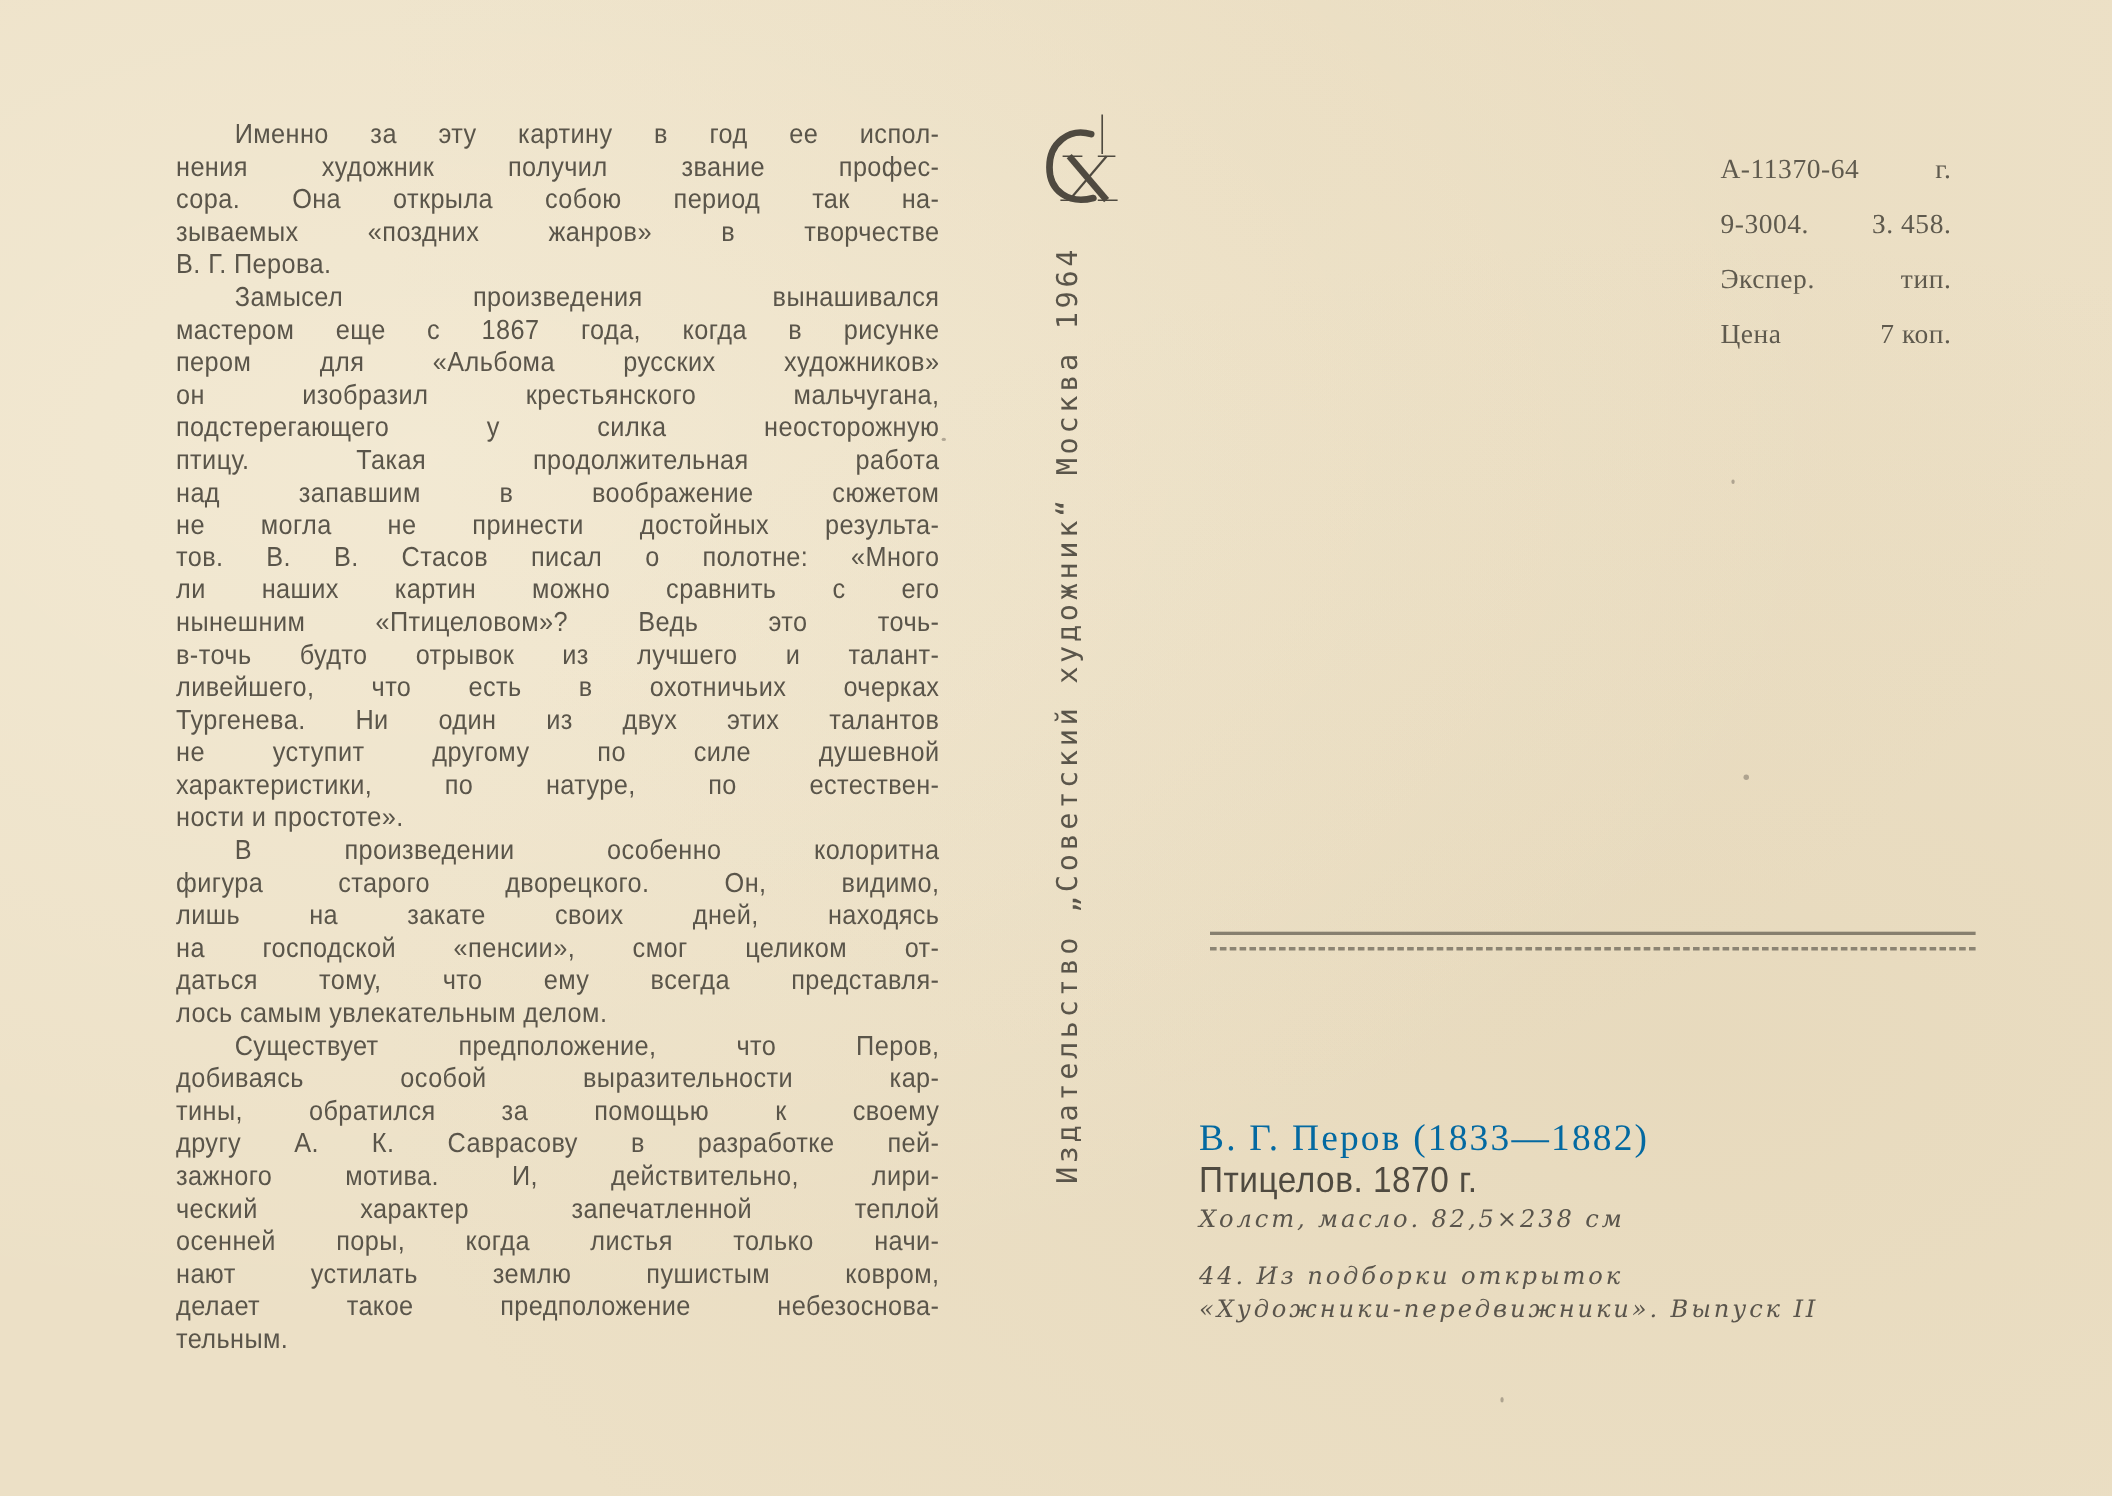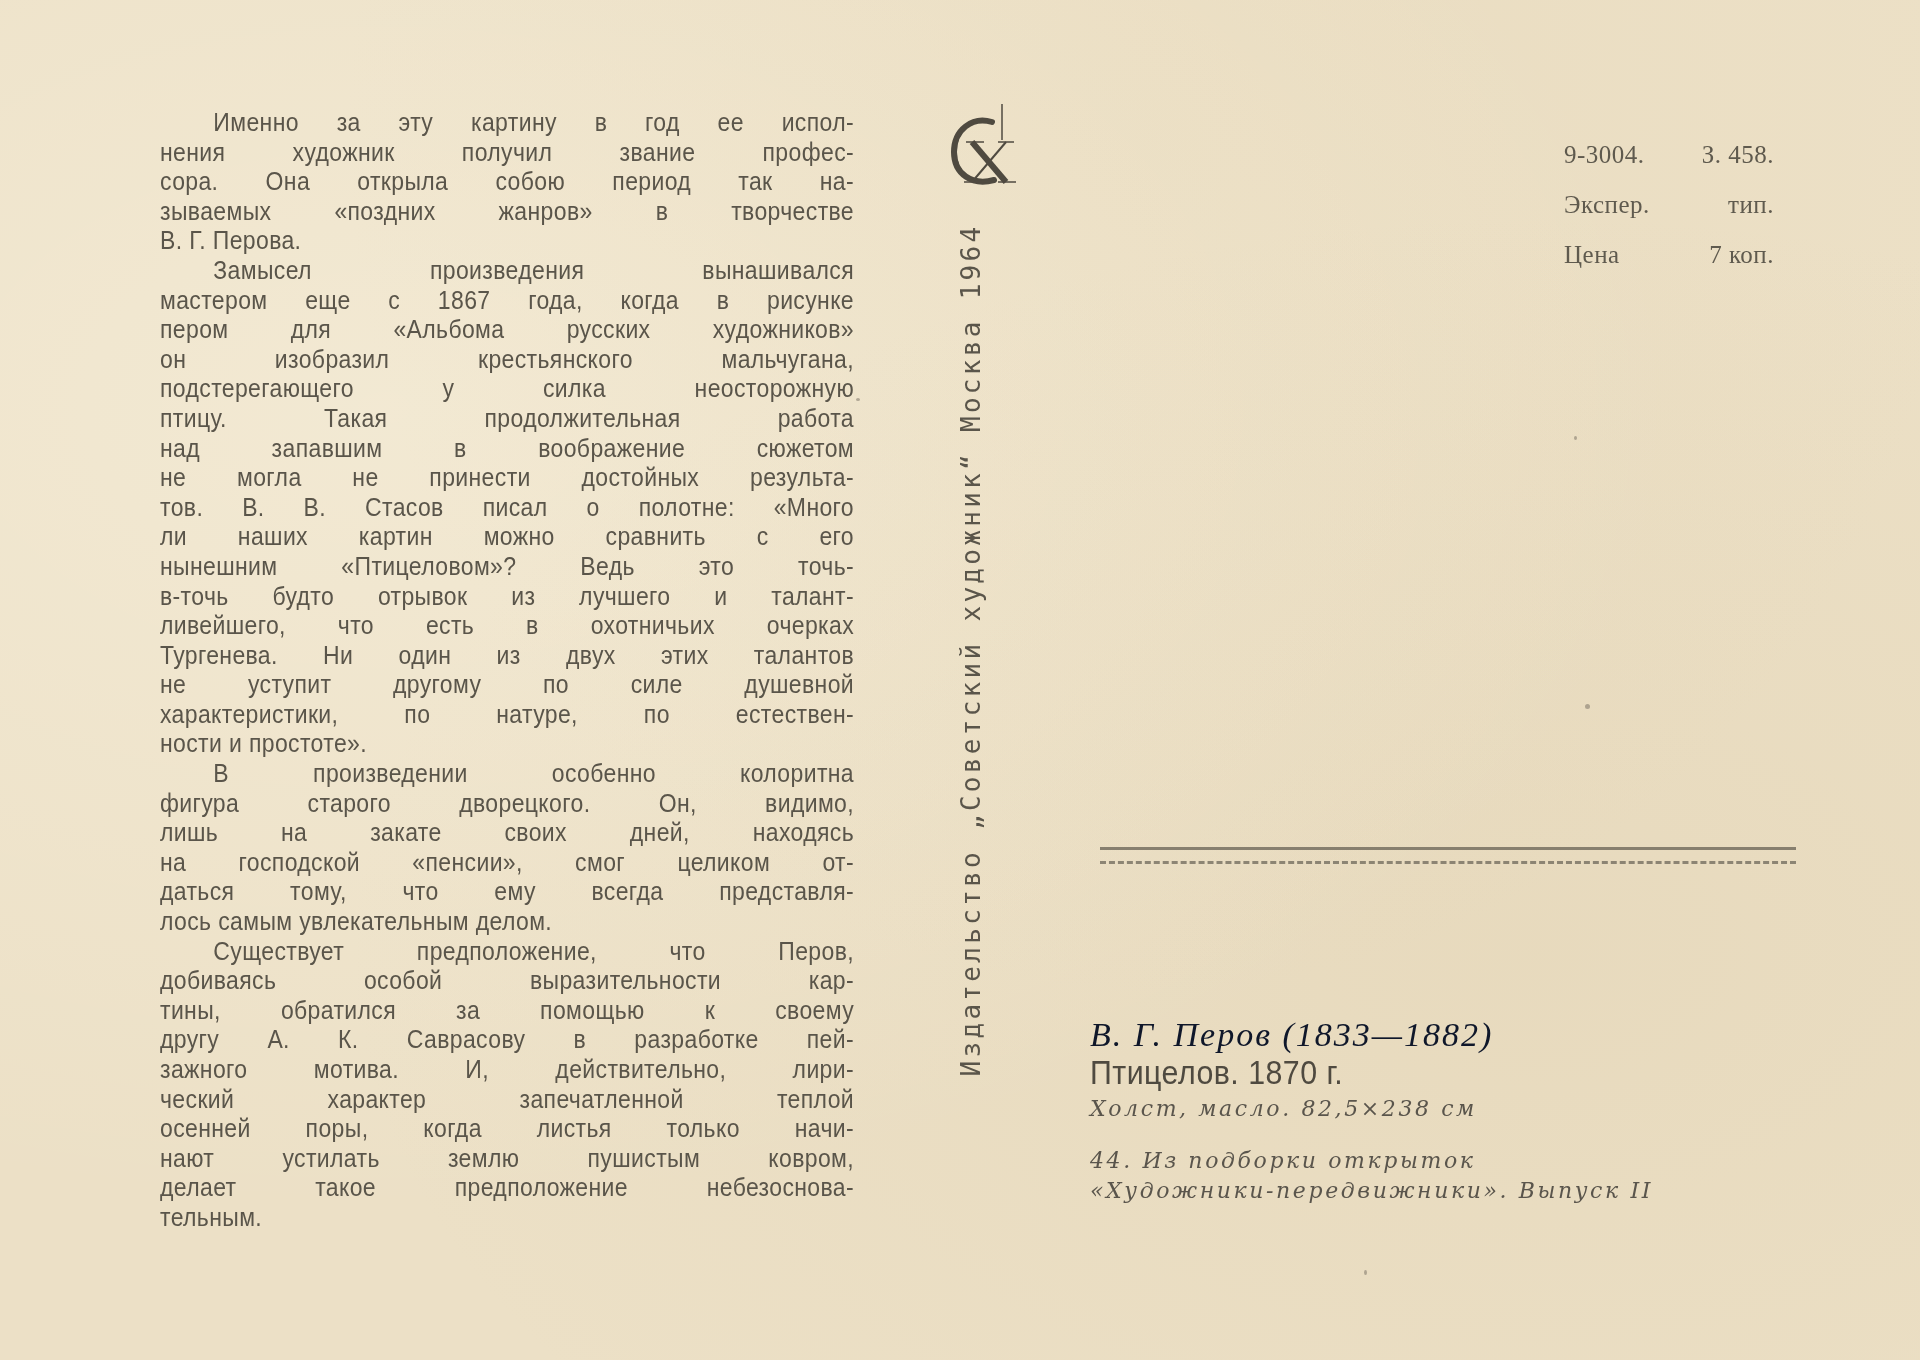--- a/index.html
+++ b/index.html
@@ -118,25 +118,24 @@
   
   .caption {
     position: absolute;
     left: 1090px;
     top: 1016px;
     width: 720px;
     color: #56514a;
   }
   .caption .author {
     font-family: "Liberation Serif", "DejaVu Serif", serif;
-    font-style: italic;
     font-size: 34px;
     line-height: 38px;
     letter-spacing: 2px;
-    color: #0f172a;
+    color: #0369a1;
   }
   .caption .title {
     font-family: "Liberation Sans", "DejaVu Sans", sans-serif;
     font-size: 33px;
     line-height: 38px;
     letter-spacing: 0.5px;
     color: #4f4a40;
     transform: scaleX(0.92);
     transform-origin: left center;
   }
@@ -224,20 +223,24 @@
     <line x1="50" y1="82" x2="68" y2="82" stroke="#4f4a40" stroke-width="1.5"></line>
   </svg>
 </div>
 
 <div class="publisher">
   <span>Издательство „Советский художник“ Москва 1964</span>
 </div>
 
 <div class="imprint" id="imprint">
     <div class="row">
+      <span>А-11370-64</span>
+      <span>г.</span>
+    </div>
+    <div class="row">
       <span>9-3004.</span>
       <span>З. 458.</span>
     </div>
     <div class="row">
       <span>Экспер.</span>
       <span>тип.</span>
     </div>
     <div class="row">
       <span>Цена</span>
       <span>7 коп.</span>

